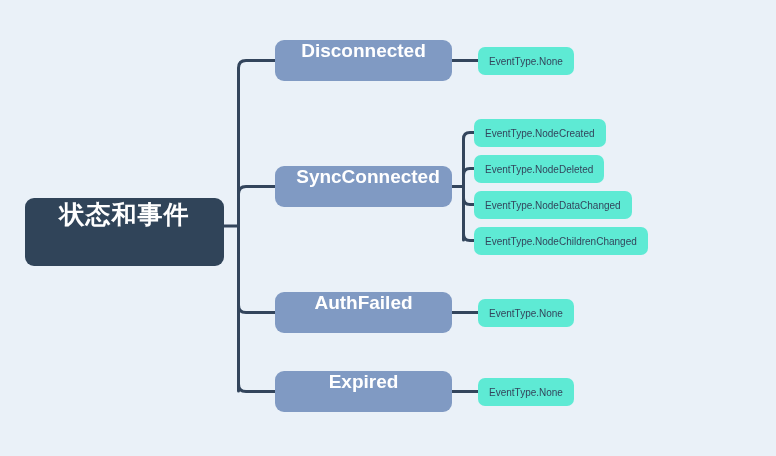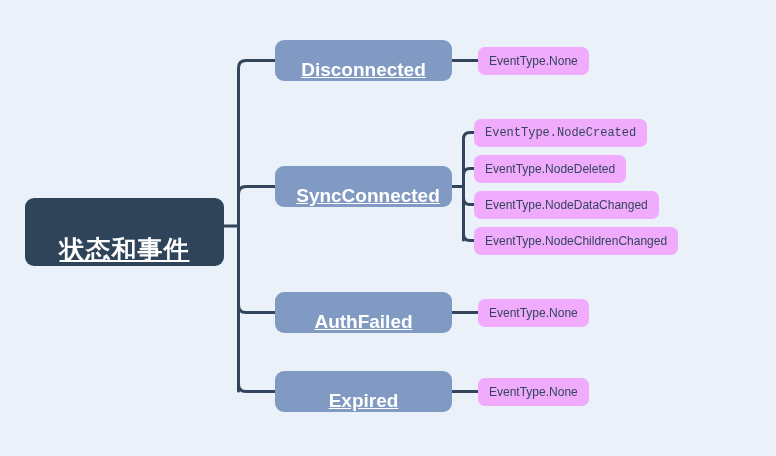--- a/index.html
+++ b/index.html
@@ -24,24 +24,23 @@
     left: 0;
     top: 0;
     width: 776px;
     height: 456px;
     pointer-events: none;
   }
   .node {
     position: absolute;
     box-sizing: border-box;
     display: flex;
-    align-items: flex-end;
+    align-items: flex-start;
     justify-content: center;
     white-space: nowrap;
-    text-decoration: underline;
   }
   .node-root {
     left: 25px;
     top: 198px;
     width: 199px;
     height: 68px;
     background: #304459;
     border-radius: 9px;
     color: #ffffff;
     font-size: 25px;
@@ -63,24 +62,24 @@
   .branch-2 { top: 292px; }
   .branch-3 { top: 371px; border-radius: 9px; }
 
   .node-leaf {
     position: absolute;
     box-sizing: border-box;
     display: flex;
     align-items: center;
     height: 28px;
     padding: 0 11px;
-    background: #f0abfc;
+    background: #5eead4;
     border-radius: 7px;
     color: #33455c;
-    font-size: 12px;
+    font-size: 10px;
     white-space: nowrap;
   }
   .leaf-simple { left: 478px; }
   .leaf-sync   { left: 474px; }
 </style>
 </head>
 <body>
 
 <div id="mindmap-canvas">
 
@@ -128,21 +127,21 @@
   </div>
 
   <div class="node node-branch branch-3">
     <span>Expired</span>
   </div>
 
   <div class="node-leaf leaf-simple" style="top:47px;">
     <span>EventType.None</span>
   </div>
 
-  <div class="node-leaf leaf-sync" style="top:119px;font-family:Liberation Mono, monospace;">
+  <div class="node-leaf leaf-sync" style="top:119px;">
     <span>EventType.NodeCreated</span>
   </div>
 
   <div class="node-leaf leaf-sync" style="top:155px;text-align:center;">
     <span>EventType.NodeDeleted</span>
   </div>
 
   <div class="node-leaf leaf-sync" style="top:191px;text-align:center;">
     <span>EventType.NodeDataChanged</span>
   </div>

